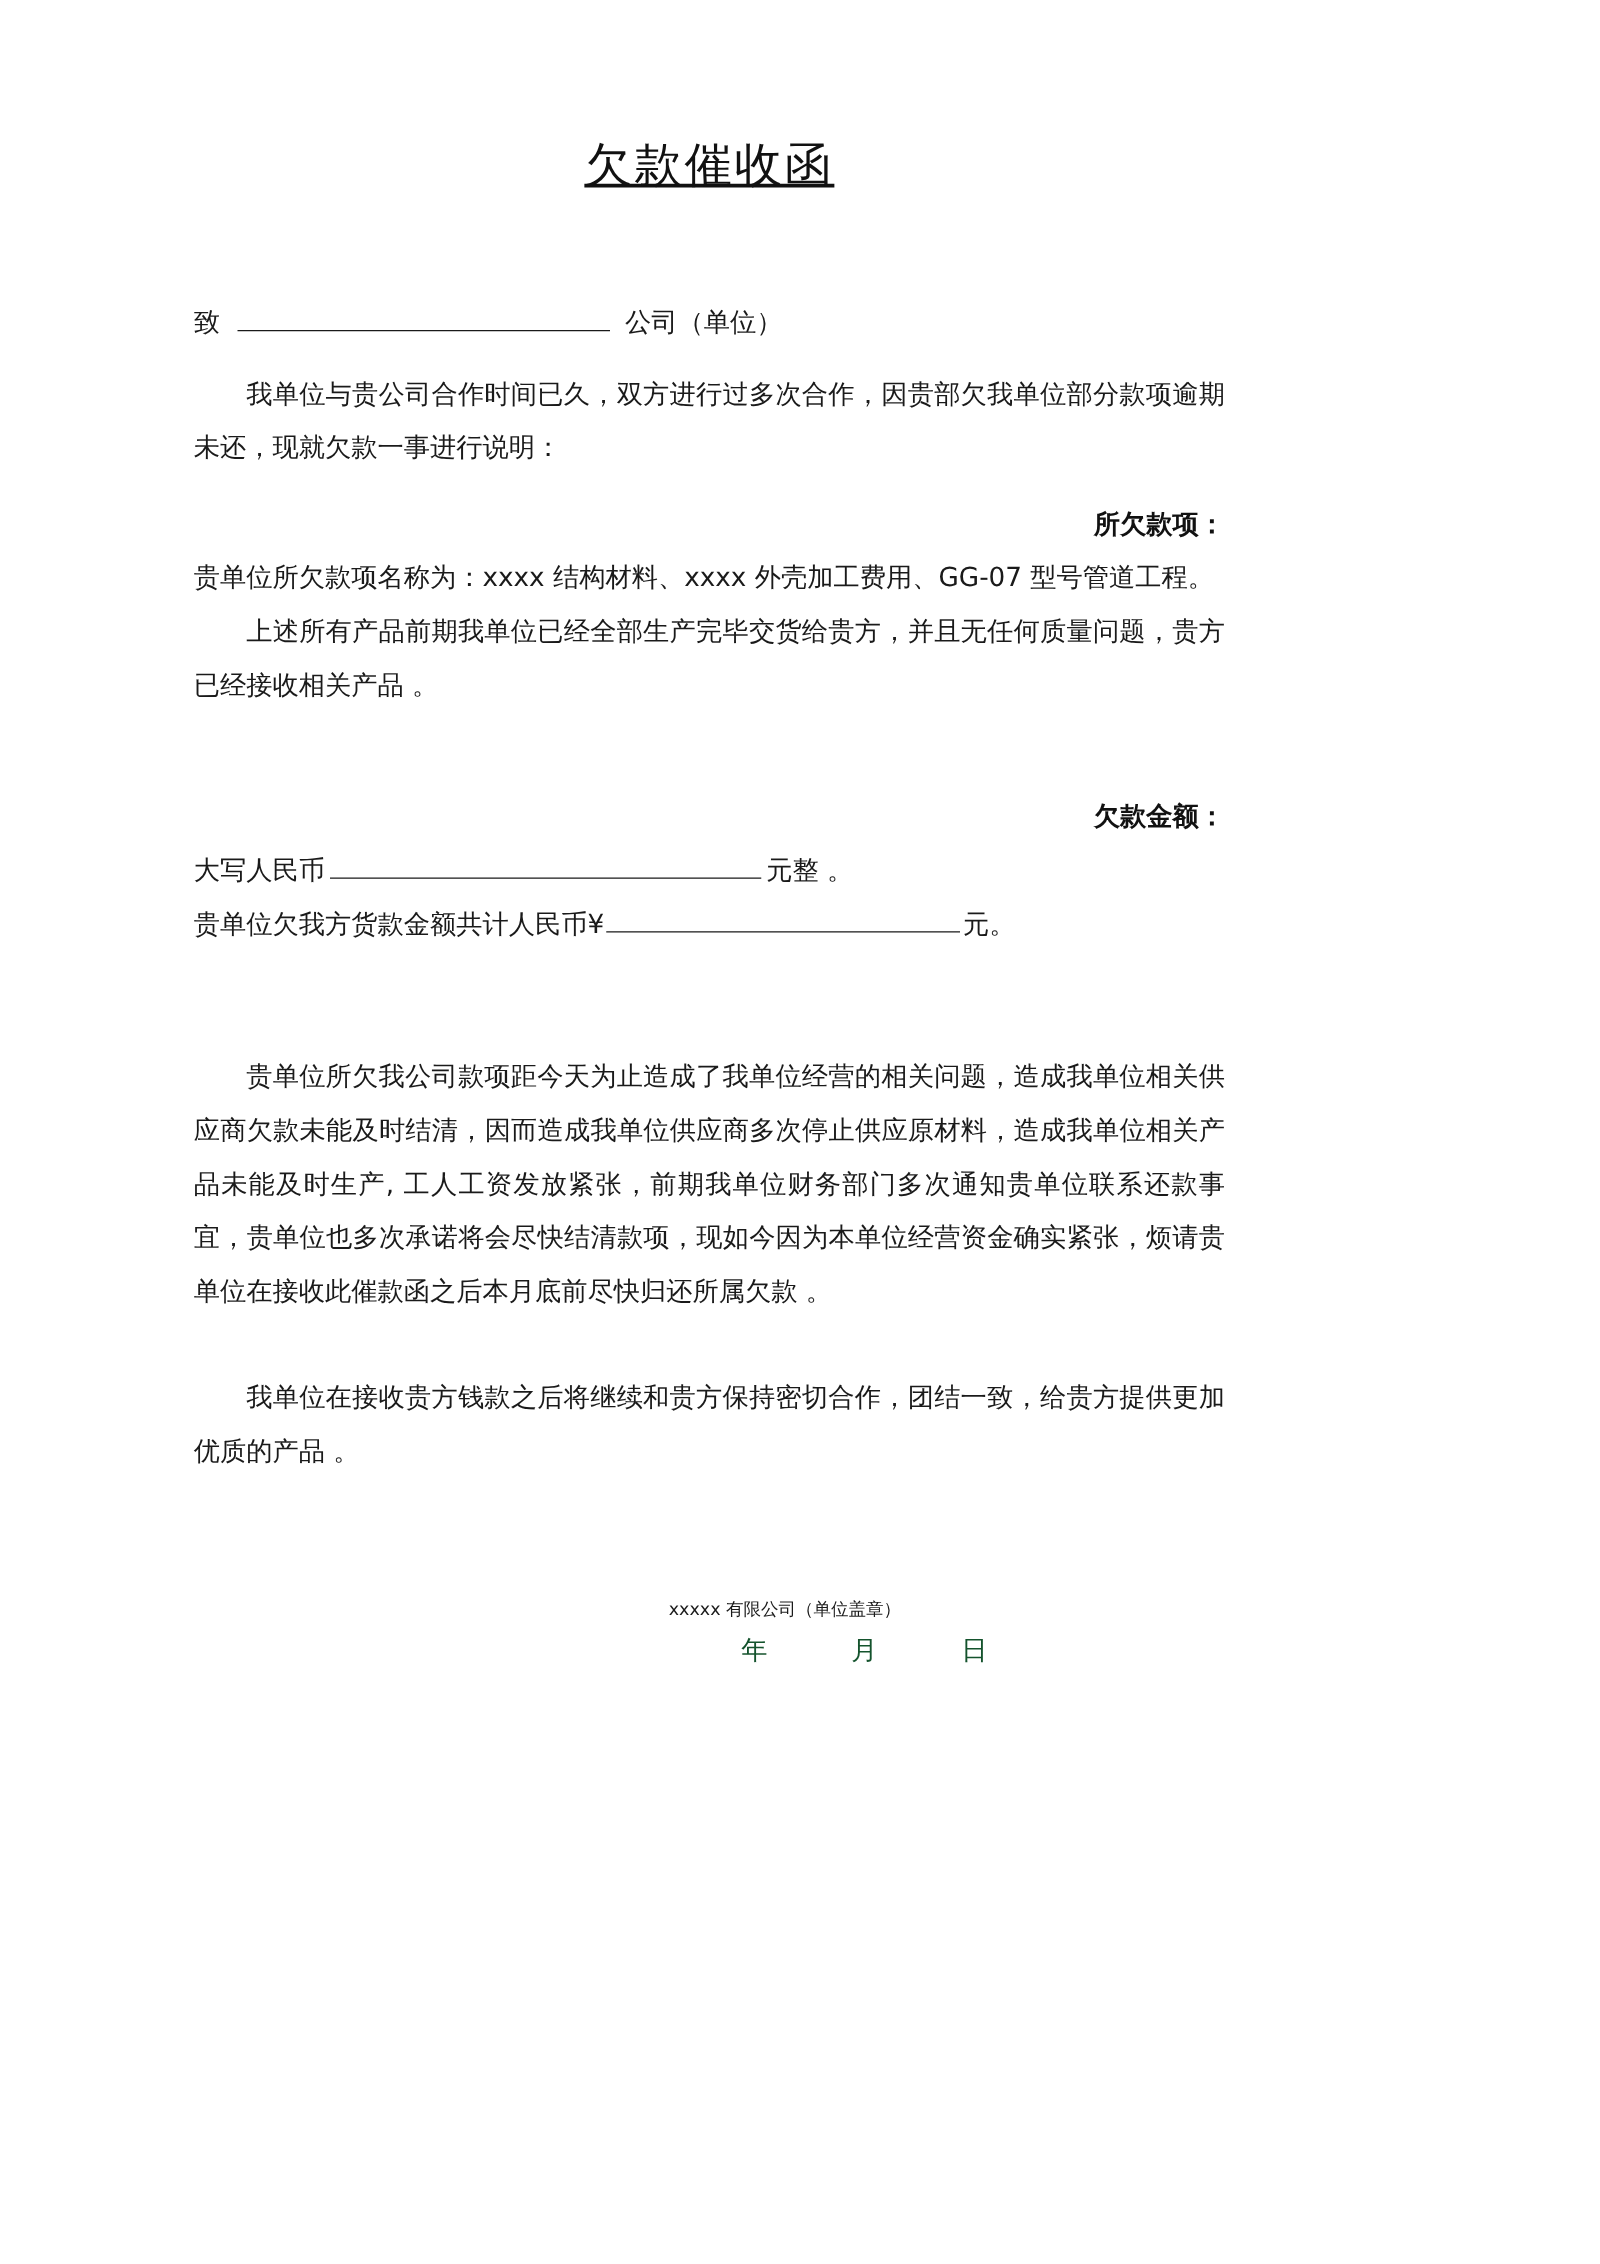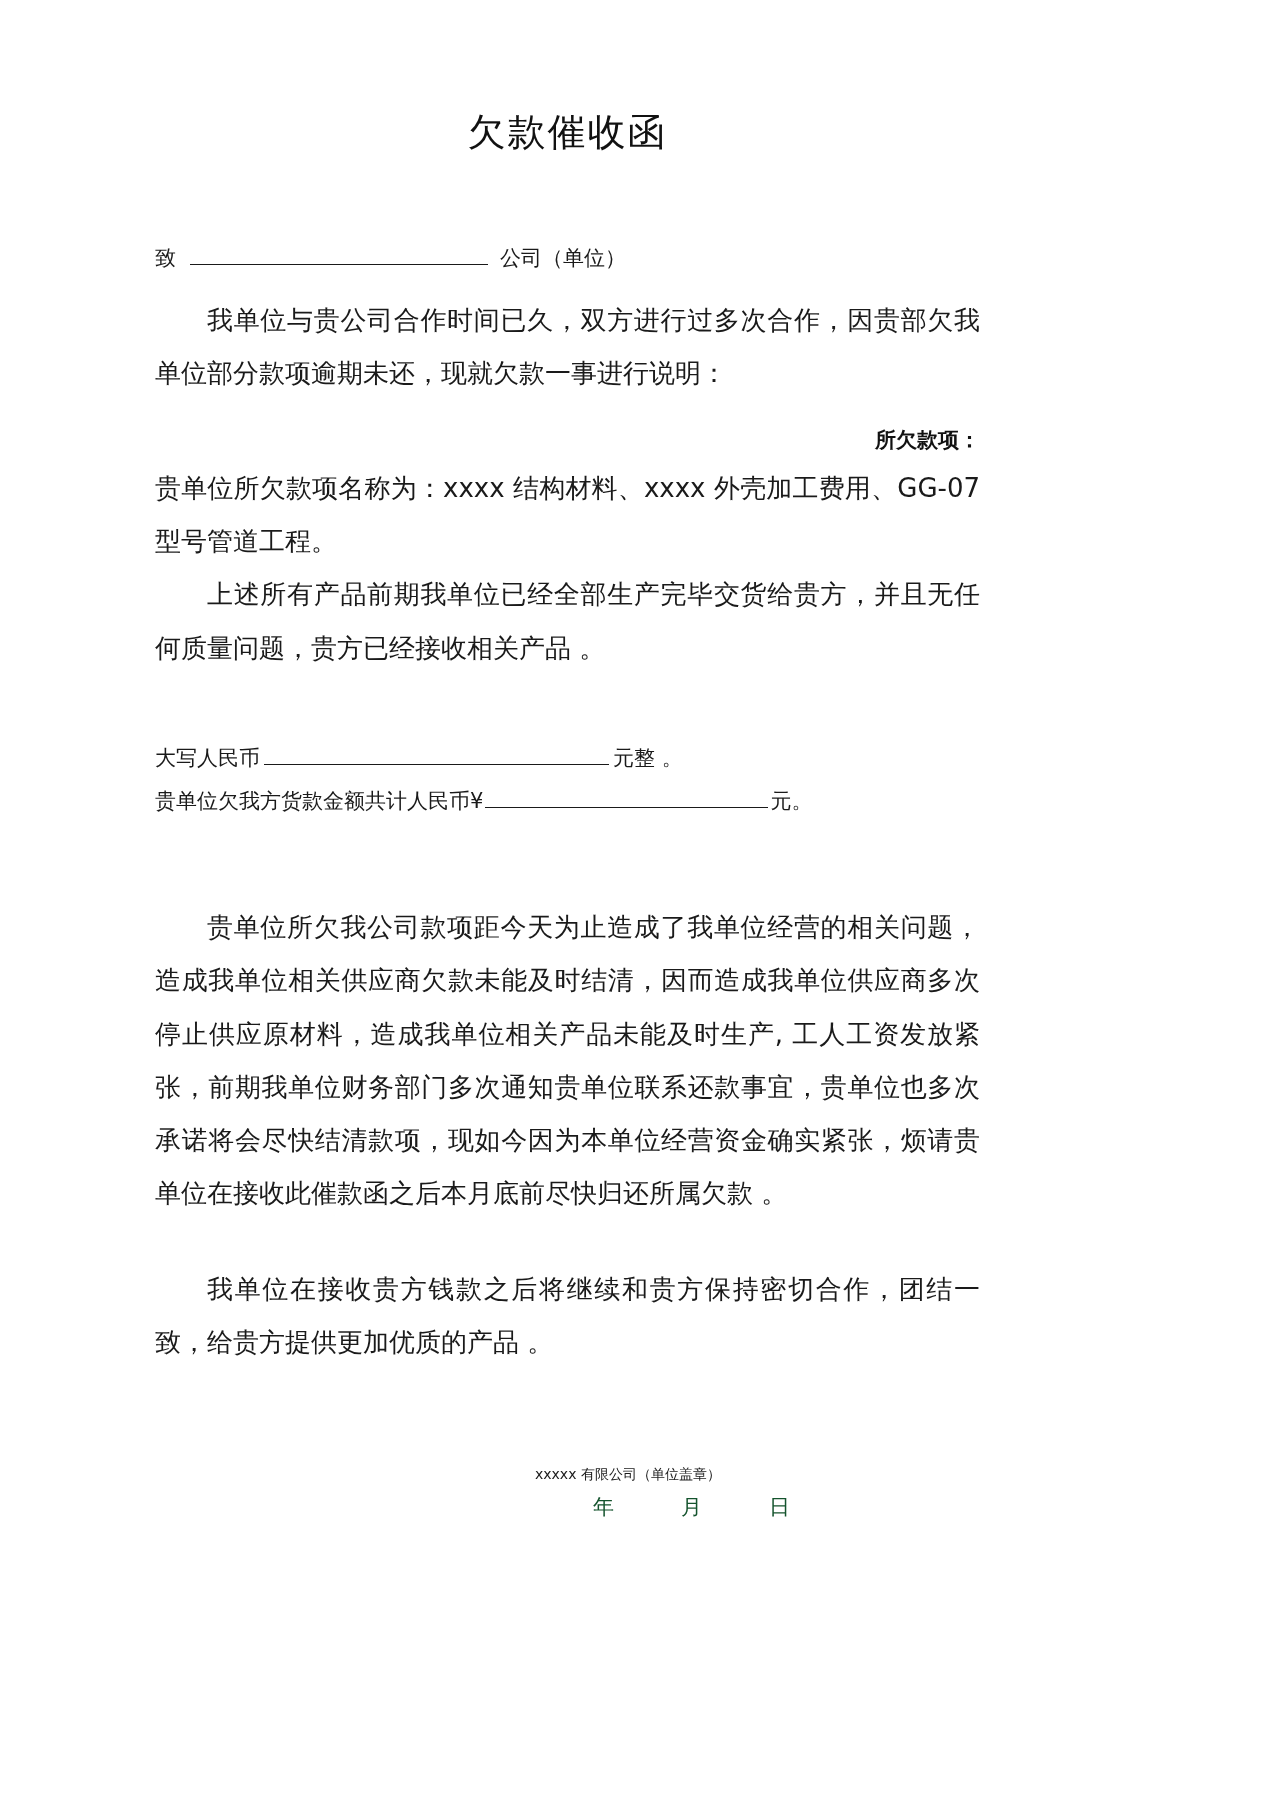--- a/index.html
+++ b/index.html
@@ -28,20 +28,21 @@
   .doc-title {
     text-align: center;
     font-size: 38px;
     font-weight: 400;
     letter-spacing: 2px;
     color: #111111;
     margin: 0;
     padding-top: 108px;
     padding-bottom: 0;
     line-height: 1.3;
+    text-decoration: underline;
   }
   .gap-after-title { height: 84px; }
 
   .recipient-line {
     display: flex;
     align-items: baseline;
     font-size: 21px;
     line-height: 1.6;
     color: #1a1a1a;
   }
@@ -51,21 +52,21 @@
   .blank-rule {
     display: inline-block;
     border-bottom: 1.6px solid #1a1a1a;
     height: 1.1em;
   }
   .rule-recipient { width: 298px; margin-right: 12px; }
   .rule-amount    { width: 283px; margin: 0 2px; }
   .rule-capital   { width: 345px; margin: 0 4px; }
 
   .para {
-    font-size: 26px;
+    font-size: 21px;
     line-height: 2.05;
     color: #1a1a1a;
     text-align: justify;
     text-justify: inter-ideograph;
     margin: 0;
   }
   .para.indent { text-indent: 2em; }
   .section-head {
     font-size: 21px;
     font-weight: bold;
@@ -131,20 +132,21 @@
     <div class="spacer-sm"></div>
 
     <p class="section-head">所欠款项：</p>
 
     <p class="para">贵单位所欠款项名称为：xxxx 结构材料、xxxx 外壳加工费用、GG-07 型号管道工程。</p>
 
     <p class="para indent">上述所有产品前期我单位已经全部生产完毕交货给贵方，并且无任何质量问题，贵方已经接收相关产品 。</p>
 
     <div class="spacer-lg"></div>
 
+    <p class="section-head">欠款金额：</p>
 
 
     <p class="inline-line">
       <span>大写人民币</span><span class="blank-rule rule-capital"></span><span>元整 。</span>
     </p>
 
     <p class="inline-line">
       <span>贵单位欠我方货款金额共计人民币¥</span><span class="blank-rule rule-amount"></span><span>元。</span>
     </p>
 

